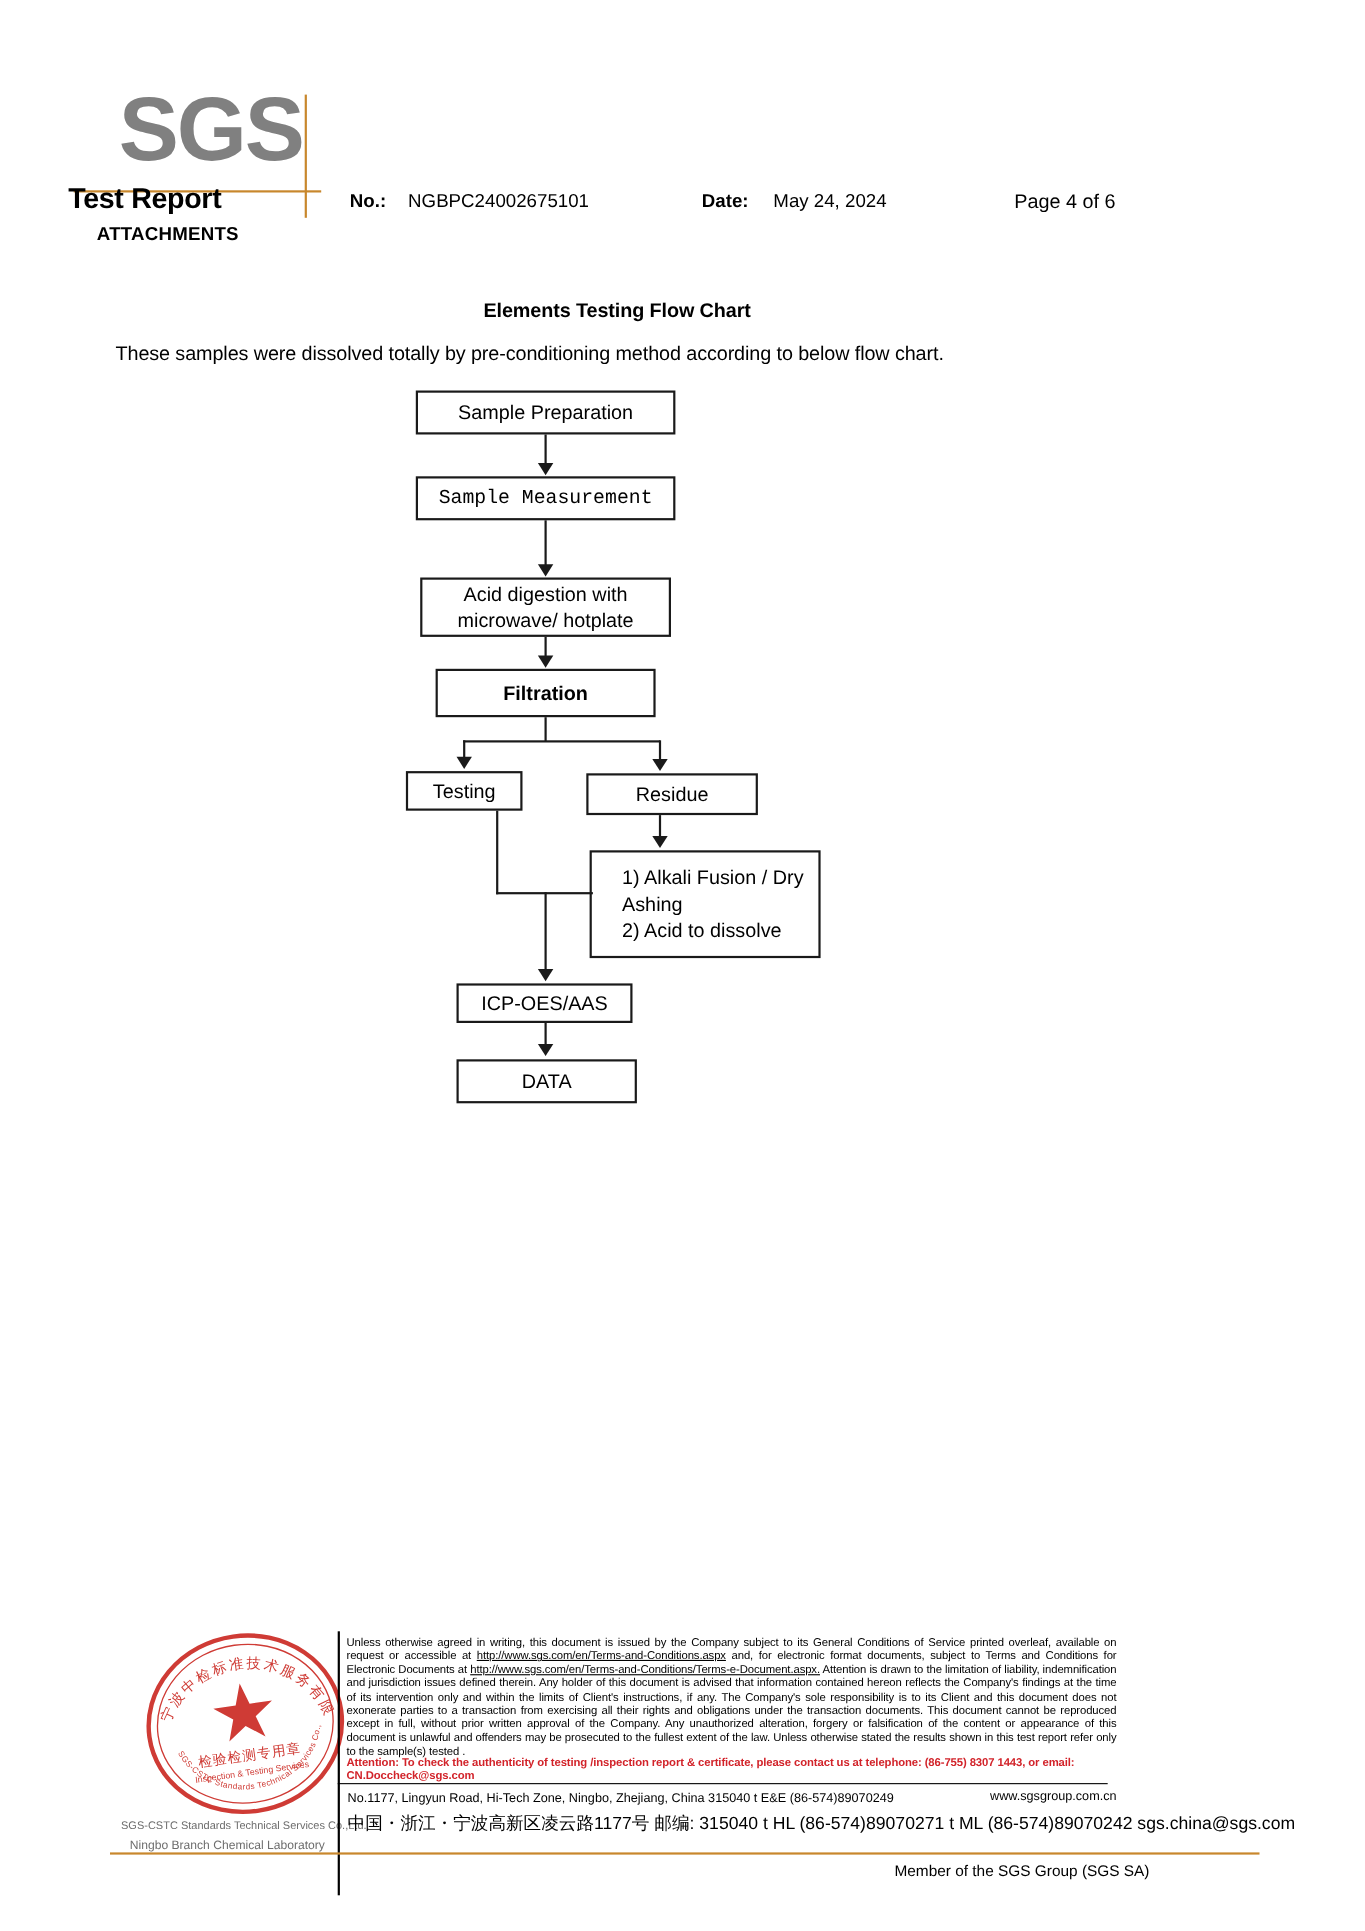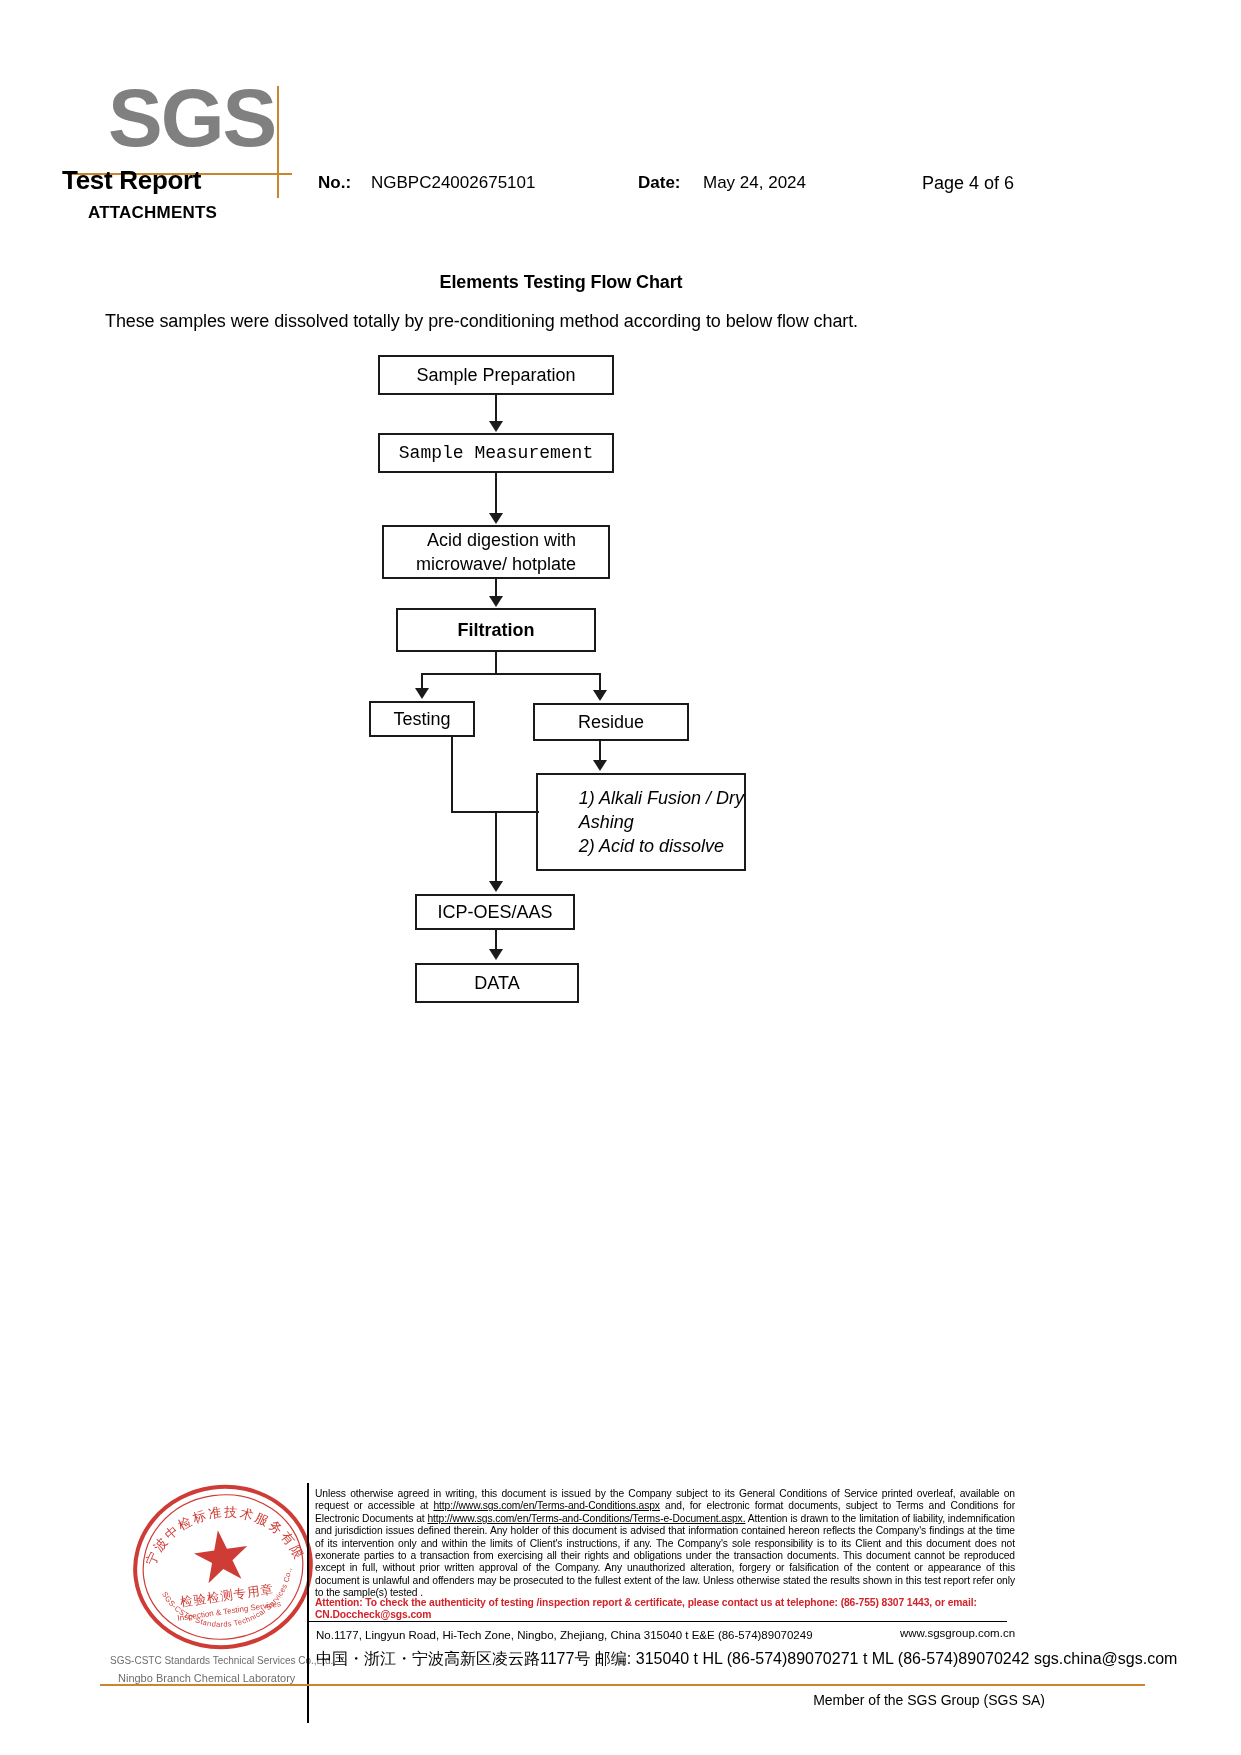--- a/index.html
+++ b/index.html
@@ -152,31 +152,30 @@
     pointer-events: none;
   }
   .node {
     position: absolute;
     box-sizing: border-box;
     border: 2px solid #1a1a1a;
     background: #ffffff;
     display: flex;
     align-items: center;
     justify-content: center;
-    text-align: right;
+    text-align: center;
     font-size: 18px;
     line-height: 24px;
     color: #000;
     pointer-events: auto;
   }
   .node.left-align {
-    justify-content: flex-end;
+    justify-content: center;
     text-align: left;
     padding-left: 14px;
-    font-style: italic;
   }
   .node-text { white-space: pre-line; }
 
   
   #n-sample-prep      { left: 378px; top: 355px;  width: 236px; height: 40px; }
   #n-sample-meas      { left: 378px; top: 433px;  width: 236px; height: 40px; font-family: Liberation Mono, monospace; }
   #n-acid-digestion   { left: 382px; top: 525px;  width: 228px; height: 54px; }
   #n-filtration       { left: 396px; top: 608px;  width: 200px; height: 44px; font-weight: bold; }
   #n-solution         { left: 369px; top: 701px;  width: 106px; height: 36px; }
   #n-residue          { left: 533px; top: 703px;  width: 156px; height: 38px; }

